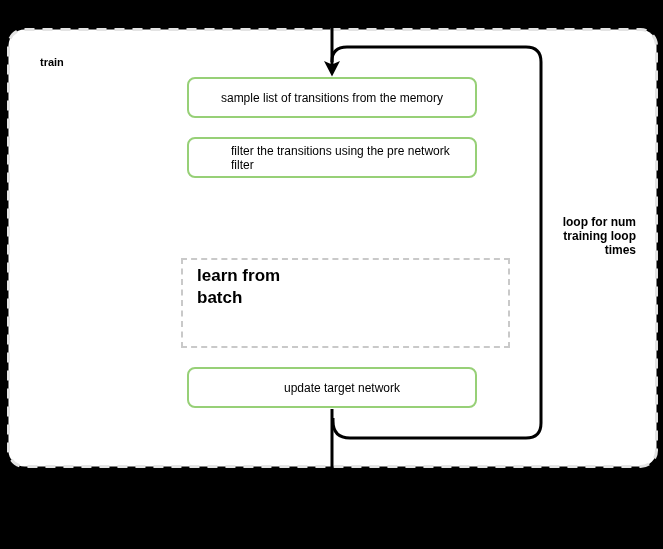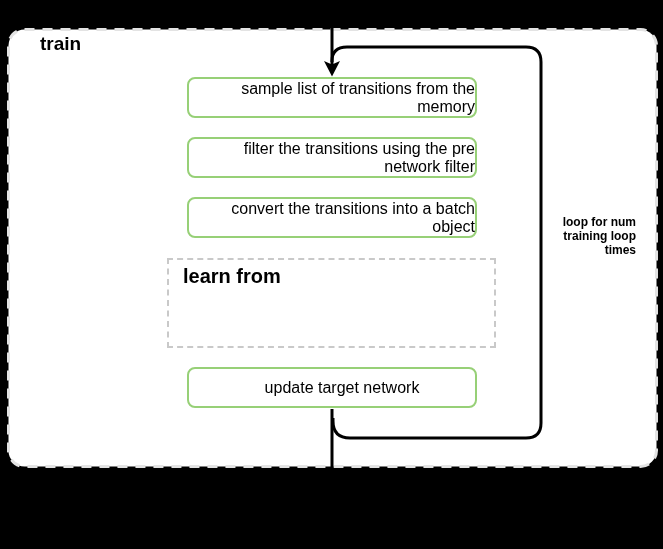--- a/index.html
+++ b/index.html
@@ -40,54 +40,54 @@
     stroke-width: 3;
   }
   .arrow-head { fill: var(--flow_line, #000); stroke: none; }
 
   .label {
     position: absolute;
     color: var(--text, #000);
   }
   .train-label {
     left: 40px;
-    top: 33px;
-    font-size: 19px;
+    top: 56px;
+    font-size: 11px;
     font-weight: bold;
   }
   .step-box {
     position: absolute;
     left: 187px;
     width: 290px;
     height: 41px;
     box-sizing: border-box;
     border: 2.5px solid var(--step_border, #97d077);
     border-radius: 8px;
     display: flex;
     align-items: center;
     justify-content: center;
-    text-align: right;
-    font-size: 16px;
+    text-align: left;
+    font-size: 12px;
     background: transparent;
   }
   .step-sample  { top: 77px; }
   .step-filter  { top: 137px; padding-left: 42px; }
   .step-convert { top: 197px; }
   .step-update  { top: 367px; padding-left: 20px; }
 
   .learn-box {
     position: absolute;
-    left: 167px;
+    left: 181px;
     top: 258px;
     width: 329px;
     height: 90px;
     box-sizing: border-box;
     border: 2px dashed var(--dashed_box_border, #c9c9c9);
     padding: 5px 14px;
-    font-size: 20px;
+    font-size: 17px;
     font-weight: bold;
     line-height: 22px;
     background: transparent;
   }
   .loop-annotation {
     position: absolute;
     left: 538px;
     top: 215px;
     width: 98px;
     text-align: right;
@@ -116,26 +116,24 @@
   <div class="label train-label">train</div>
 
   <div class="step-box step-sample">
     <span>sample list of transitions from the memory</span>
   </div>
 
   <div class="step-box step-filter">
     <span>filter the transitions using the pre network filter</span>
   </div>
 
-  <div class="step-box step-convert">
-    <span>convert the transitions into a batch object</span>
-  </div>
 
   <div class="learn-box">
     <div>learn from</div>
+    <div>batch</div>
   </div>
 
   <div class="step-box step-update">
     <span>update target network</span>
   </div>
 
   <div class="loop-annotation">
     <div>loop for num</div>
     <div>training loop</div>
     <div>times</div>

